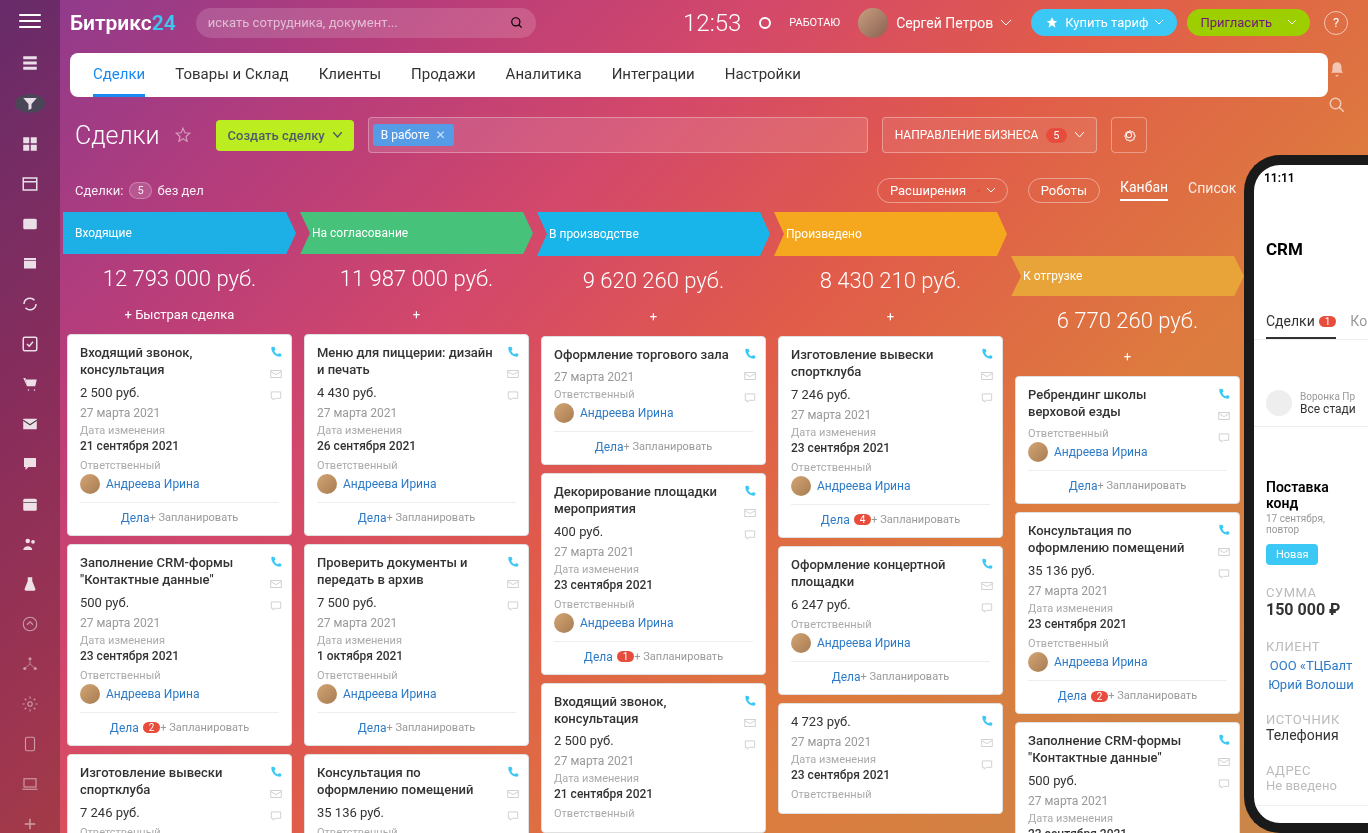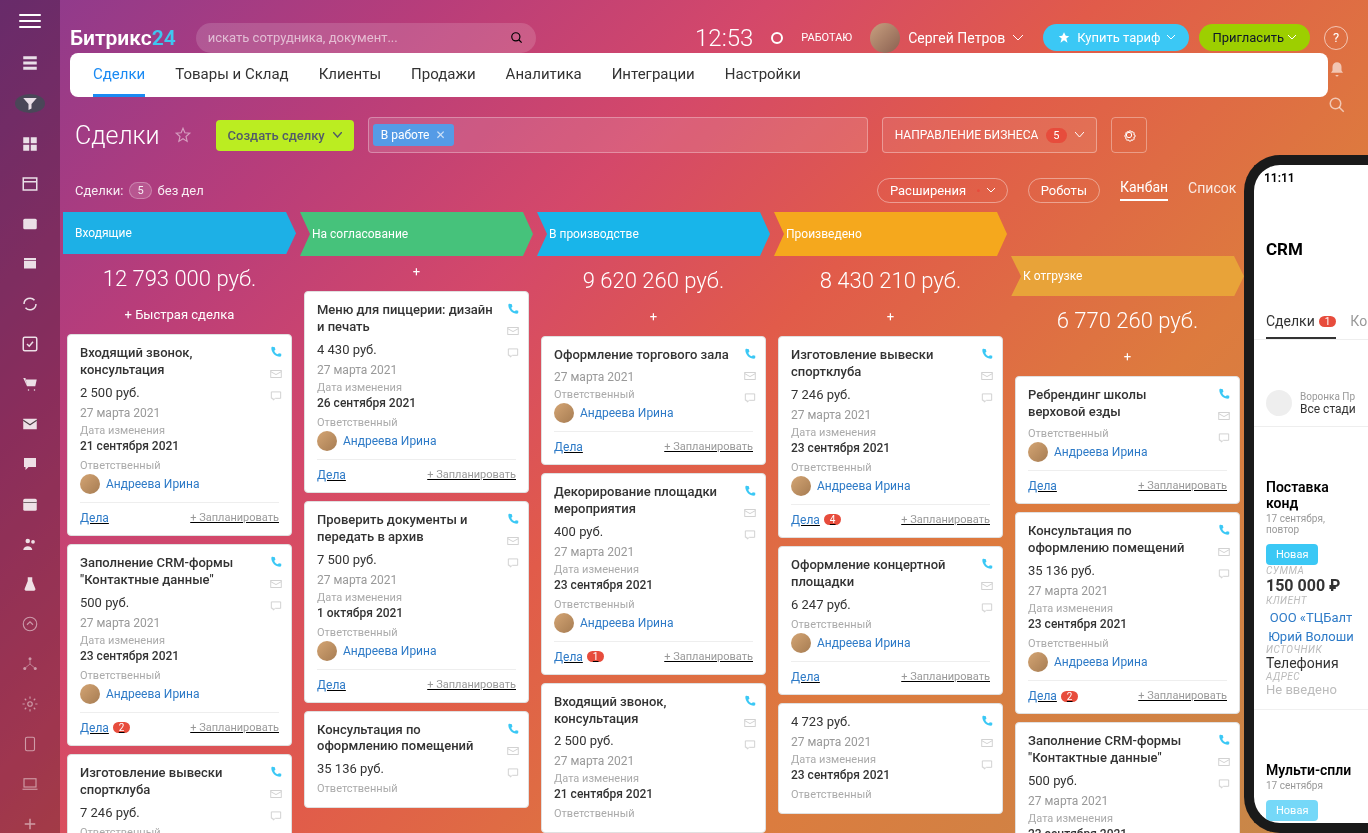--- a/index.html
+++ b/index.html
@@ -5,34 +5,34 @@
 * { margin:0; padding:0; box-sizing:border-box; font-family:-apple-system,BlinkMacSystemFont,"Segoe UI",Roboto,sans-serif; }
 body { background:#f0f0f0; overflow:hidden; }
 .app { position:relative; width:1368px; height:833px; }
 .bg { position:absolute; inset:0; background:linear-gradient(135deg,#8b3a8e 0%,#b83d7a 20%,#d4486a 35%,#e15b4a 50%,#dd7b3e 70%,#c5894a 100%); }
 .sidebar { position:absolute; left:0; top:0; bottom:0; width:60px; background:rgba(0,0,0,.25); display:flex; flex-direction:column; align-items:center; padding-top:14px; gap:22px; z-index:5; }
 .sb-ham { width:22px; height:18px; cursor:pointer; }
 .sb-ham div { height:2px; background:#fff; margin-bottom:4px; border-radius:1px; }
 .sb-ic { width:18px; height:18px; display:flex; align-items:center; justify-content:center; color:#fff; opacity:.85; cursor:pointer; }
 .sb-ic.active { background:#444b56; border-radius:50%; width:30px; height:30px; }
 .sb-ic svg { width:18px; height:18px; fill:currentColor; }
-.header { position:absolute; left:60px; right:0; top:15px; height:45px; display:flex; align-items:center; padding:0 20px 0 10px; z-index:4; }
+.header { position:absolute; left:60px; right:0; top:0; height:45px; display:flex; align-items:center; padding:0 20px 0 10px; z-index:4; }
 .logo { color:#fff; font-size:21px; font-weight:600; margin-right:20px; }
 .logo .b24 { color:#3ec6f0; }
 .search { flex:0 0 340px; height:30px; background:rgba(255,255,255,.15); border-radius:15px; display:flex; align-items:center; padding:0 12px; margin-right:auto; }
 .search input { flex:1; background:transparent; border:none; outline:none; color:#fff; font-size:13px; }
 .search input::placeholder { color:rgba(255,255,255,.6); }
 .search svg { width:14px; height:14px; fill:rgba(255,255,255,.6); }
 .clock { color:#fff; font-size:24px; font-weight:300; margin:0 18px; }
 .work-status { display:flex; align-items:center; color:#fff; font-size:11px; gap:18px; margin-right:18px; }
 .work-status .dot { width:12px; height:12px; border:2px solid #fff; border-radius:50%; }
 .user { display:flex; align-items:center; gap:8px; color:#fff; font-size:14px; margin-right:20px; cursor:pointer; }
 .avatar { width:30px; height:30px; border-radius:50%; background:linear-gradient(135deg,#c8a080,#8a6050); }
 .btn-buy { background:#3bc8f5; color:#fff; border:none; border-radius:15px; padding:6px 14px; font-size:13px; display:flex; align-items:center; gap:6px; cursor:pointer; margin-right:10px; }
-.btn-invite { background:#9dcf00; color:#0f172a; border:none; border-radius:15px; padding:6px 14px; font-size:13px; display:flex; align-items:center; gap:4px; cursor:pointer; }
+.btn-invite { background:#9dcf00; color:#701a75; border:none; border-radius:15px; padding:6px 14px; font-size:13px; display:flex; align-items:center; gap:16px; cursor:pointer; }
 .help-ic { width:24px; height:24px; border:1.5px solid rgba(255,255,255,.6); border-radius:50%; color:#fff; display:flex; align-items:center; justify-content:center; margin-left:14px; font-size:13px; cursor:pointer; }
 .rt-icons { position:absolute; right:22px; top:60px; display:flex; flex-direction:column; gap:18px; z-index:4; }
 .rt-icons div { width:18px; height:18px; cursor:pointer; }
 .tabs { position:absolute; left:70px; right:40px; top:53px; height:44px; background:#fff; border-radius:8px; display:flex; align-items:center; padding:0 23px; gap:30px; z-index:3; }
 .tab { font-size:15px; color:#333; cursor:pointer; height:100%; display:flex; align-items:center; border-bottom:3px solid transparent; }
 .tab.active { color:#1a8af3; border-bottom-color:#1a8af3; }
 .subhdr { position:absolute; left:75px; right:40px; top:115px; height:40px; display:flex; align-items:center; gap:14px; z-index:3; }
 .page-title { color:#fff; font-size:25px; font-weight:300; }
 .star { width:18px; height:18px; color:rgba(255,255,255,.5); cursor:pointer; }
 .btn-create { background:#bbed21; color:#525c69; border:none; border-radius:4px; padding:8px 12px; font-size:13px; font-weight:500; display:flex; align-items:center; gap:8px; cursor:pointer; margin-left:10px; }
@@ -59,21 +59,21 @@
 .cards { display:flex; flex-direction:column; gap:8px; padding:0 4px; overflow-y:auto; }
 .card { background:#fff; border:1px solid #e0e0e0; border-radius:4px; padding:10px 12px; font-size:12px; position:relative; }
 .card-title { font-size:13px; color:#333; font-weight:500; margin-bottom:6px; padding-right:22px; line-height:1.3; }
 .card-price { color:#333; font-size:13px; margin-bottom:6px; }
 .card-date { color:#999; font-size:12px; margin-bottom:4px; }
 .card-lbl { color:#aaa; font-size:11px; margin-bottom:2px; }
 .card-val { color:#333; font-size:12px; font-weight:500; margin-bottom:6px; }
 .card-resp { display:flex; align-items:center; gap:6px; margin-bottom:8px; }
 .card-resp .av { width:20px; height:20px; border-radius:50%; background:linear-gradient(135deg,#d4a574,#a67c52); }
 .card-resp .nm { color:#2d7ac7; font-size:12px; }
-.card-foot { display:flex; justify-content:space-between; border-top:1px solid #eee; padding-top:8px; margin-top:4px;text-decoration:underline; }
+.card-foot { display:flex; justify-content:center; border-top:1px solid #eee; padding-top:8px; margin-top:4px; }
 .card-foot .deals { color:#2d7ac7; font-size:12px; cursor:pointer; display:flex; align-items:center; gap:4px; }
 .card-foot .plan { color:#999; font-size:11px; cursor:pointer; }
 .card-ic { position:absolute; right:8px; top:10px; display:flex; flex-direction:column; gap:8px; }
 .card-ic svg { width:14px; height:14px; fill:#aaa; }
 .card-ic svg.ph { fill:#3bc8f5; }
 .red-badge { background:#e74c3c; color:#fff; border-radius:8px; padding:0 6px; font-size:10px; }
 
 .phone { position:absolute; right:0; top:155px; width:124px; height:678px; background:#fff; border:10px solid #1a1a1a; border-right:none; border-top-left-radius:36px; border-bottom-left-radius:36px; z-index:10; overflow:hidden; display:flex; flex-direction:column;gap:40px; }
 .phone-status { padding:6px 10px; font-size:12px; font-weight:600; }
 .phone-crm { padding:8px 12px 6px; font-size:17px; font-weight:700; }
@@ -82,21 +82,21 @@
 .phone-tab.active { color:#333; border-bottom:2px solid #333; display:flex; align-items:center; gap:4px; }
 .phone-filter { padding:10px 12px; border-bottom:1px solid #eee; display:flex; align-items:center; gap:8px; }
 .phone-filter .ic { width:26px; height:26px; background:#eee; border-radius:50%; }
 .phone-filter .txt { display:flex; flex-direction:column; }
 .phone-filter .t1 { font-size:10px; color:#999; }
 .phone-filter .t2 { font-size:12px; color:#333; }
 .phone-card { padding:12px; border-bottom:1px solid #f0f0f0; }
 .phone-card .tt { font-size:14px; font-weight:600; margin-bottom:2px; }
 .phone-card .sub { font-size:10px; color:#999; margin-bottom:8px; }
 .phone-card .tag { background:#3bc8f5; color:#fff; padding:4px 10px; border-radius:4px; font-size:11px; display:inline-block; }
-.phone-card .lbl { font-size:10px; color:#bbb; letter-spacing:.5px; margin-top:0;font-style:italic; }
+.phone-card .lbl { font-size:13px; color:#bbb; letter-spacing:.5px; margin-top:20px; }
 .phone-card .val { font-size:14px; color:#333; }
 .phone-card .link { color:#2d7ac7; font-size:13px; margin-top:4px;text-align:center; }
 </style>
 </head>
 <body>
 
 <div class="app">
   <div class="bg"></div>
 
   <div class="sidebar">
@@ -412,20 +412,21 @@
               </svg>
             </div>
             <div class="card-title">Изготовление вывески спортклуба</div>
             <div class="card-price">7 246 руб.</div>
             <div class="card-lbl">Ответственный</div>
           </div>
         </div>
       </div>
       <div class="col">
         <div class="col-head" style="background: rgb(70, 194, 123);">На согласование</div>
+        <div class="col-sum">11 987 000 руб.</div>
         <div class="quick">+</div>
         <div class="cards">
           <div class="card">
             <div class="card-ic">
               <svg class="ph" viewBox="0 0 24 24">
                 <path d="M6 3c-1 0-2 1-2 2 0 8 7 15 15 15 1 0 2-1 2-2v-3l-4-1-2 2c-3-1-5-3-6-6l2-2-1-4z"></path>
               </svg>
               <svg viewBox="0 0 24 24">
                 <rect x="3" y="6" width="18" height="12" fill="none" stroke="#ccc" stroke-width="1.5"></rect>
                 <path d="M3 8l9 5 9-5" fill="none" stroke="#ccc" stroke-width="1.5"></path>

